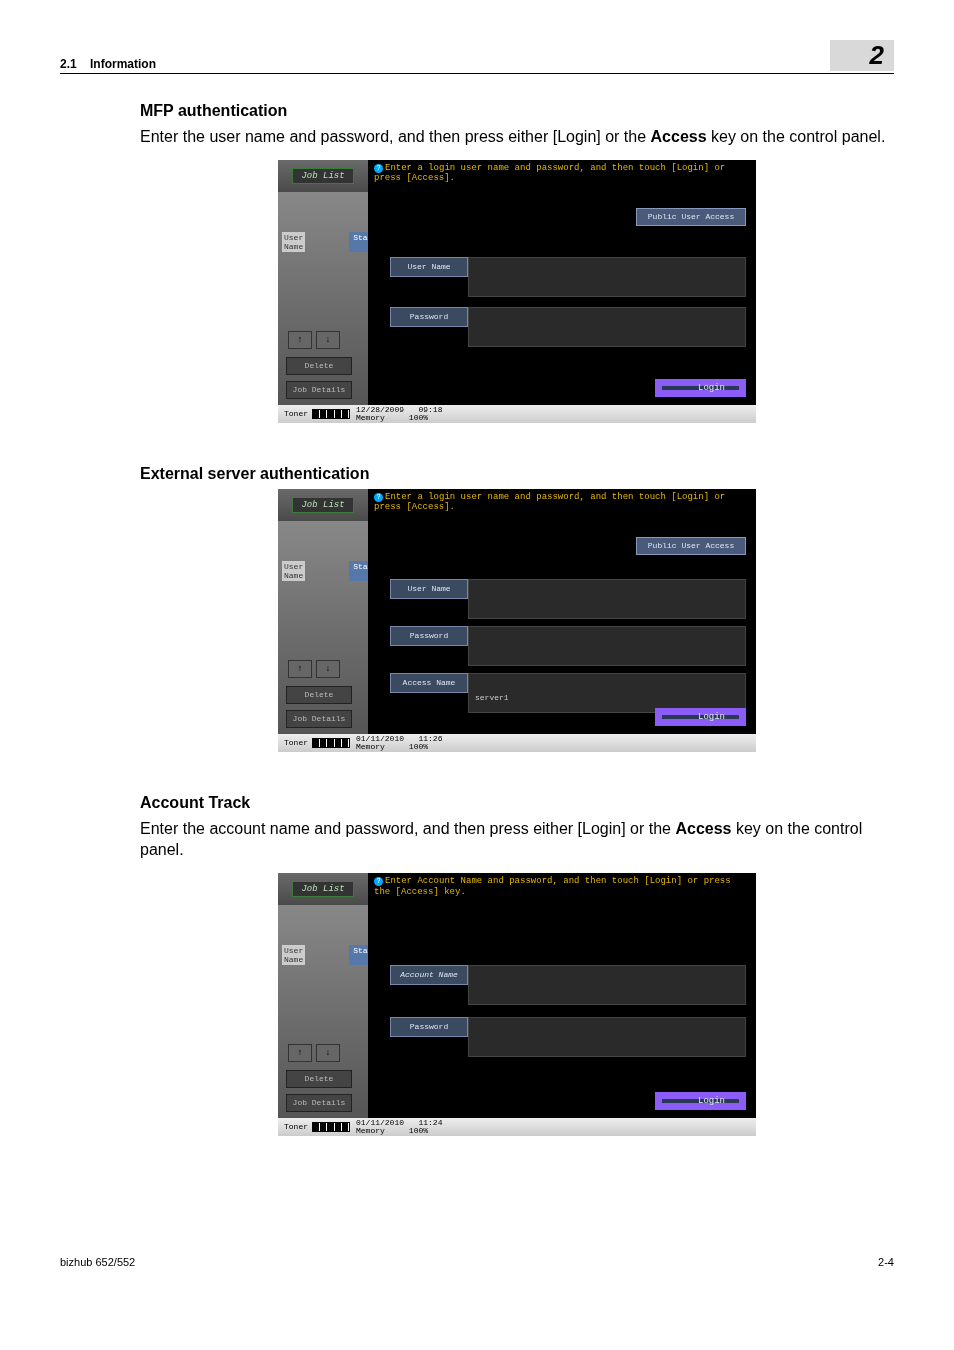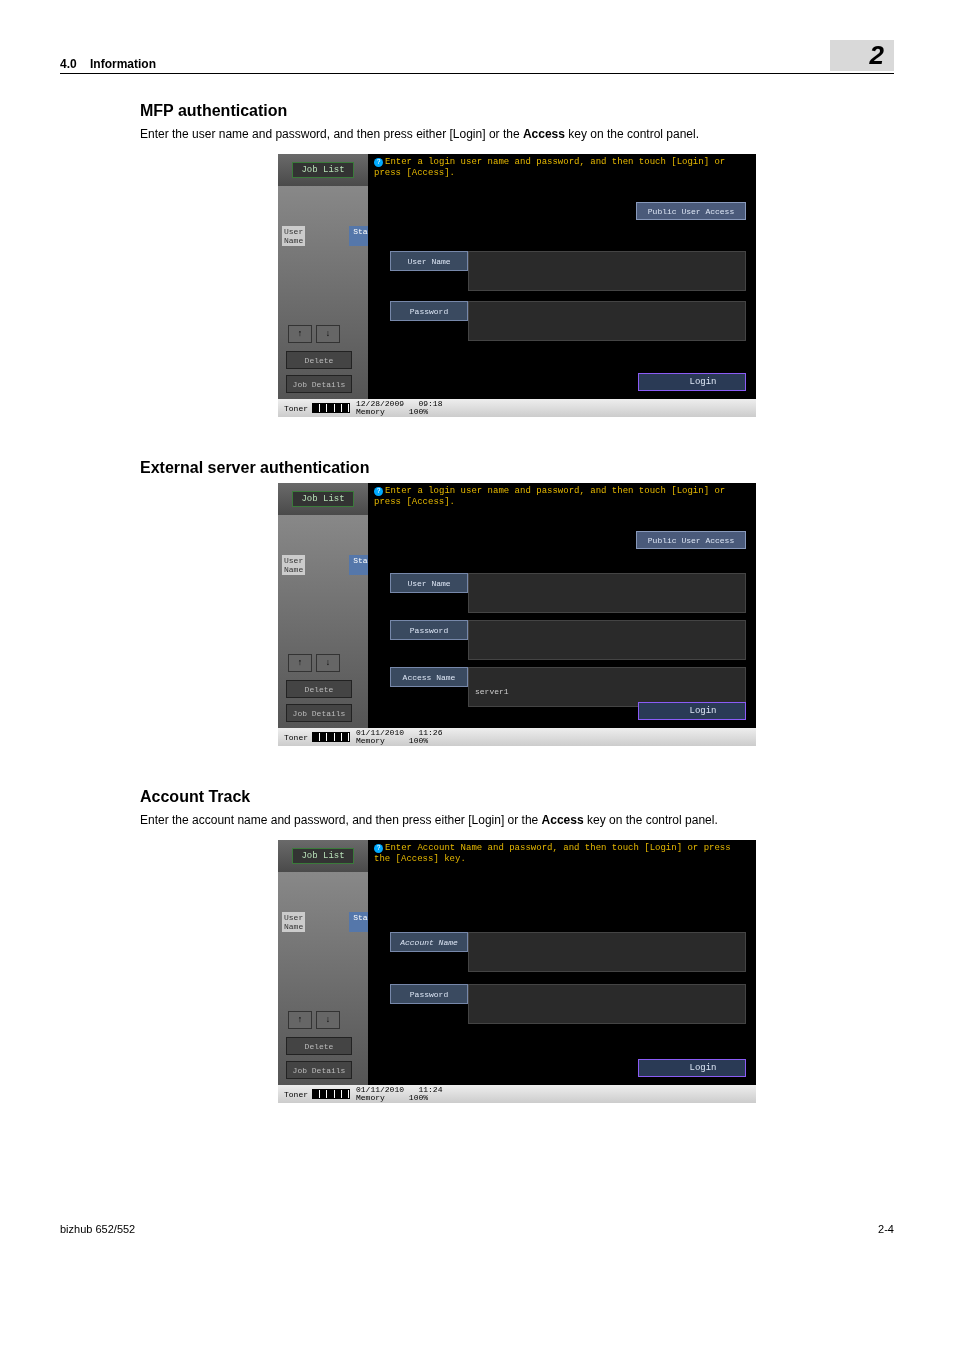--- a/index.html
+++ b/index.html
@@ -3,57 +3,57 @@
 <meta charset="utf-8">
 <style>
   * { box-sizing: border-box; margin: 0; padding: 0; }
   body { font-family: Arial, Helvetica, sans-serif; font-size: 13px; color: #000; background: #fff; width: 954px; margin: 0 auto; padding: 40px 60px 30px 60px; }
   .hdr { display: flex; align-items: flex-end; justify-content: space-between; border-bottom: 1.5px solid #000; padding-bottom: 2px; margin-bottom: 28px; }
   .hdr-left { font-size: 12px; }
   .hdr-num { background: #d9d9d9; padding: 0 10px 0 40px; }
   .hdr-num span { font-size: 26px; font-weight: bold; font-style: italic; }
   .sec { margin-left: 80px; margin-bottom: 42px; }
   .sec h2 { font-size: 16px; font-weight: bold; margin-bottom: 6px; }
-  .sec p { font-size: 12px; line-height: 1.35; margin-bottom: 12px; }
+  .sec p { font-size: 16px; line-height: 1.35; margin-bottom: 12px; }
   .panel-wrap { display: flex; justify-content: center; }
   .panel { width: 478px; background: #000; font-family: "Courier New", monospace; font-size: 9px; }
   .panel-top { display: flex; height: 32px; }
   .panel-top-left { width: 90px; background: linear-gradient(#6a6a6a,#4a4a4a); display:flex; align-items:center; justify-content:center; }
-  .joblist-btn { background:#333; color:#b8e0b8; border:1px solid #3a7a3a; padding:2px 8px; font-family:inherit; font-size:9px; }
+  .joblist-btn { background:#333; color:#b8e0b8; border:1px solid #3a7a3a; padding:2px 8px; font-family:inherit; font-size:9px;font-style:italic; }
   .panel-top-msg { flex:1; background:#000; color:#e6b800; padding:3px 6px; line-height:1.2; position:relative; }
   .helpicon { width:9px; height:9px; background:#00aaff; border-radius:50%; display:inline-block; color:#fff; font-size:7px; text-align:center; line-height:9px; margin-right:2px; }
   .panel-body { display:flex; height:213px; }
   .side { width:90px; background:linear-gradient(#888,#555); position:relative; }
   .user-status { position:absolute; top:40px; left:4px; right:4px; display:flex; font-size:8px; }
   .user-status span:first-child { background:#ccc; color:#333; padding:1px 2px; }
   .user-status span:last-child { background:#5577aa; color:#fff; padding:1px 4px; flex:1;margin-left:44px; }
   .arrows { position:absolute; bottom:56px; left:10px; display:flex; gap:4px; }
   .arrow-btn { width:24px; height:18px; background:#666; border:1px solid #333; color:#000; font-size:9px; display:flex; align-items:center; justify-content:center; }
   .side-btn { position:absolute; left:8px; right:16px; height:18px; background:#444; color:#bbb; border:1px solid #222; font-size:8px; display:flex; align-items:center; justify-content:center; }
   .delete-btn { bottom:30px; }
   .jobdet-btn { bottom:6px; }
   .main { flex:1; background:#000; position:relative; }
   .pua-btn { position:absolute; top:16px; right:10px; width:110px; height:18px; background:#4a5a7a; color:#dde6f5; border:1px solid #8899bb; font-size:8px; display:flex; align-items:center; justify-content:center; }
   .field { position:absolute; left:22px; right:10px; height:20px; display:flex; }
   .field-btn { width:78px; background:#3a4a60; color:#dde6f5; border:1px solid #7788aa; font-size:8px; display:flex; align-items:center; justify-content:center; }
   .field-box { flex:1; background:#2a2a2a; border:1px solid #444; color:#ccc; padding:19px 6px; font-size:8px; }
-  .login-btn { position:absolute; bottom:8px; right:10px; width:108px; height:18px; background:#2a3a55; color:#dde6f5; border:1px solid #8b5cf6; font-size:9px; display:flex; align-items:center; justify-content:center;padding-left:22px; }
+  .login-btn { position:absolute; bottom:8px; right:10px; width:91px; height:18px; background:#2a3a55; color:#dde6f5; border:7px solid #8b5cf6; font-size:9px; display:flex; align-items:center; justify-content:center;padding-left:22px; }
   .panel-foot { height:18px; background:linear-gradient(#eee,#ccc); display:flex; align-items:center; padding:0 6px; }
   .toner-label { font-size:8px; margin-right:4px; }
   .toner-bar { width:38px; height:10px; border:1px solid #000; display:flex; }
   .toner-bar i { flex:1; background:#000; border-right:1px solid #fff; }
   .foot-right { margin-left:6px; font-size:8px; line-height:1; }
   .footer { display:flex; justify-content:space-between; font-size:11px; margin-top:120px; }
 </style>
 </head>
 <body>
 
 <div class="hdr">
   <div class="hdr-left">
-    <b><span>4.0</span>&nbsp;&nbsp;&nbsp;&nbsp;<span>Information</span></b>
+    <b><span>2.1</span>&nbsp;&nbsp;&nbsp;&nbsp;<span>Information</span></b>
   </div>
   <div class="hdr-num"><span>2</span></div>
 </div>
 
 <div id="sections">
     <div class="sec">
       <h2>MFP authentication</h2>
       <p>Enter the user name and password, and then press either [Login] or the <b>Access</b> key on the control panel.</p>
       <div class="panel-wrap">
         <div class="panel">

